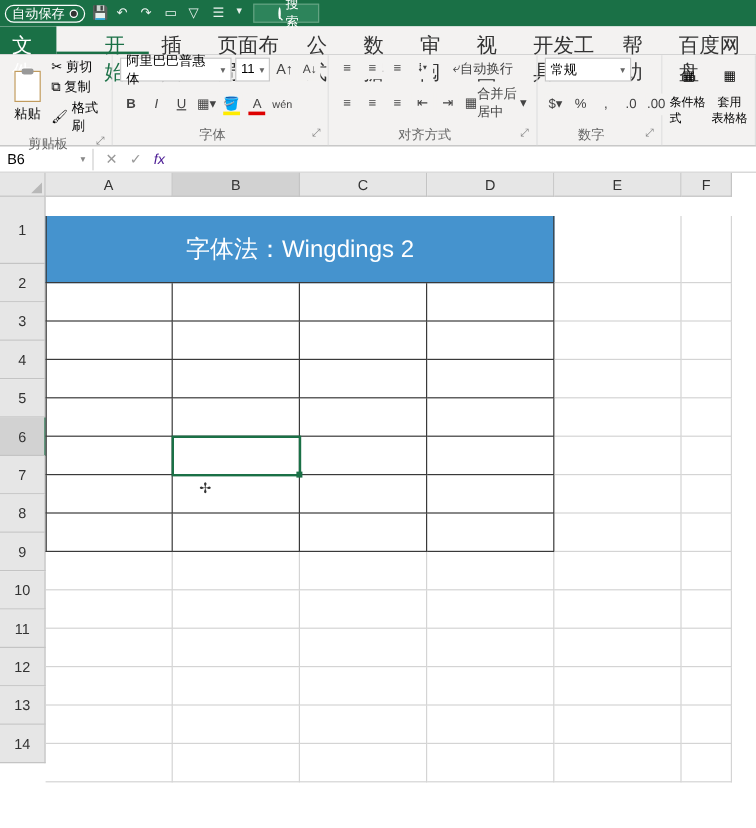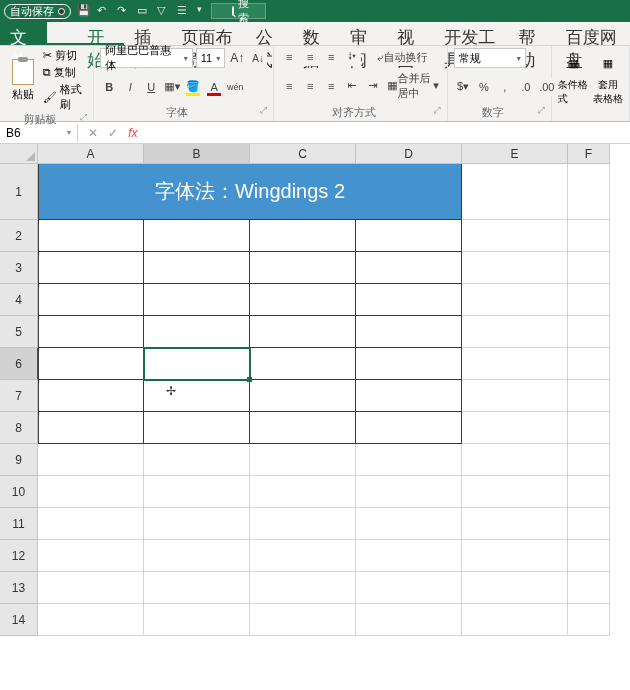--- a/index.html
+++ b/index.html
@@ -39,37 +39,37 @@
   .big-paste .clip-icon { width:22px; height:26px; background:#fff; border:1px solid #c19b5d; position:relative; }
   .big-paste .clip-icon::before{content:"";position:absolute;top:-3px;left:5px;width:10px;height:5px;background:#999;border-radius:2px;}
 
   .cf-icon, .tf-icon { width:30px; height:30px; display:flex; align-items:center; justify-content:center; }
 
   
   .formula-bar { display:flex; height:22px; border-bottom:1px solid #d0d0d0; align-items:center; }
   .name-box { width:78px; border-right:1px solid #d0d0d0; padding:2px 6px; display:flex; justify-content:space-between; align-items:center; font-size:12px; }
   .name-box .arrow { font-size:8px; color:#888; }
   .fx-controls { display:flex; align-items:center; gap:10px; padding:0 10px; color:#999; font-size:12px;}
-  .fx-label { font-style:italic; color:#ef4444; }
+  .fx-label { font-style:italic; color:#4c1d95; }
 
   
   .grid { position:relative; }
   .corner { width:38px; height:20px; background:#e6e6e6; border-right:1px solid #c4c4c4; border-bottom:1px solid #c4c4c4; position:relative;}
   .corner::after { content:""; position:absolute; right:2px; bottom:2px; width:0; height:0; border-left:9px solid transparent; border-bottom:9px solid #b8b8b8;}
   .col-headers { display:flex; height:20px; }
   .ch { flex:0 0 106px; background:#e6e6e6; border-right:1px solid #c4c4c4; border-bottom:1px solid #c4c4c4; text-align:center; line-height:20px; color:#333;}
   .ch.active { background:#d2d2d2; }
   .ch.half { flex:0 0 42px; }
   .rows { display:flex; }
   .row-headers { display:flex; flex-direction:column; }
   .rh { width:38px; background:#e6e6e6; border-right:1px solid #c4c4c4; border-bottom:1px solid #c4c4c4; text-align:center; line-height:28px; color:#333;}
   .rh.r1 { height:56px; line-height:56px; }
   .rh.rn { height:32px; line-height:32px; }
   .rh.active { background:#d2d2d2; border-right:1px solid #1a7046;}
-  .cells { position:relative; flex:1; }
+  .cells { position:relative; flex:1;margin-top:16px; }
   .cellgrid { display:grid; grid-template-columns: repeat(5,106px) 42px; }
   .cell { border-right:1px solid #d4d4d4; border-bottom:1px solid #d4d4d4; height:32px; }
   .cell.r1 { height:56px; }
   .merged-header { grid-column: 1 / span 4; background:#4593ce; color:#fff; display:flex; align-items:center; justify-content:center; font-size:20px; height:56px; border-right:1px solid #3a3a3a; border-bottom:1px solid #3a3a3a;}
   .bordered { border-right:1px solid #3a3a3a; border-bottom:1px solid #3a3a3a; }
   .bordered-left { border-left:1px solid #3a3a3a; }
   .selected-cell { outline:2px solid #1a7046; outline-offset:-1px; position:relative;}
   .selected-cell::after { content:""; position:absolute; right:-3px; bottom:-3px; width:5px; height:5px; background:#1a7046; }
   .cursor-cross { position:absolute; left:128px; top:220px; font-size:12px; color:#333; pointer-events:none;}
 </style>

